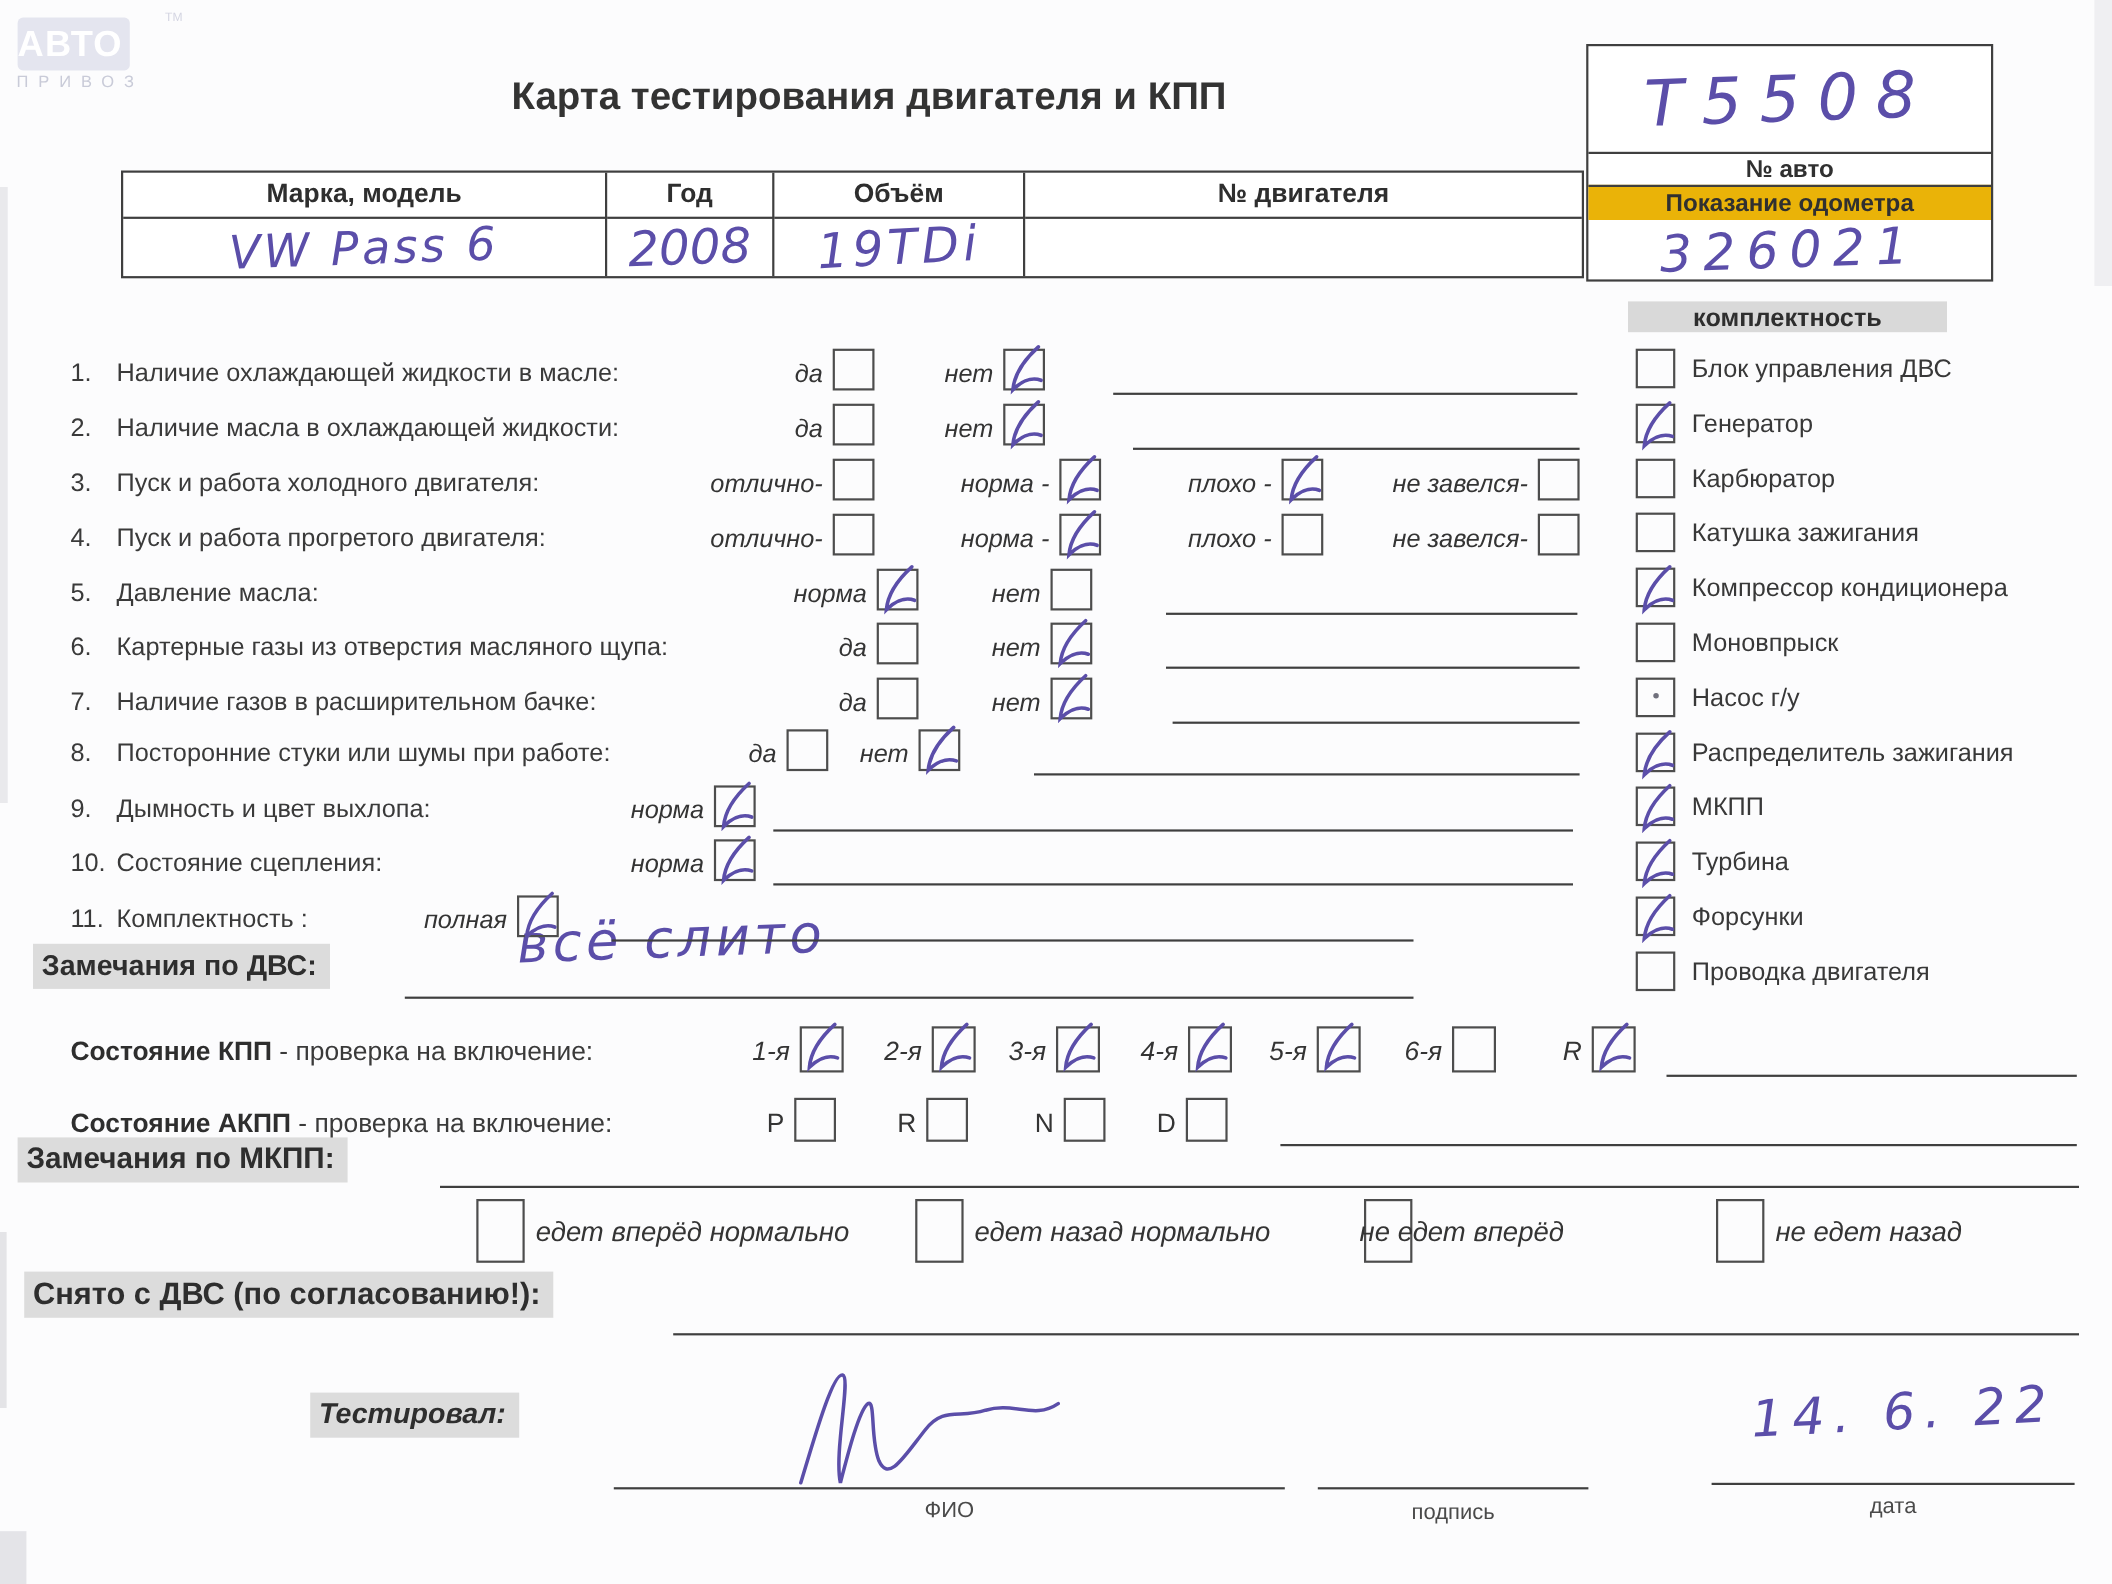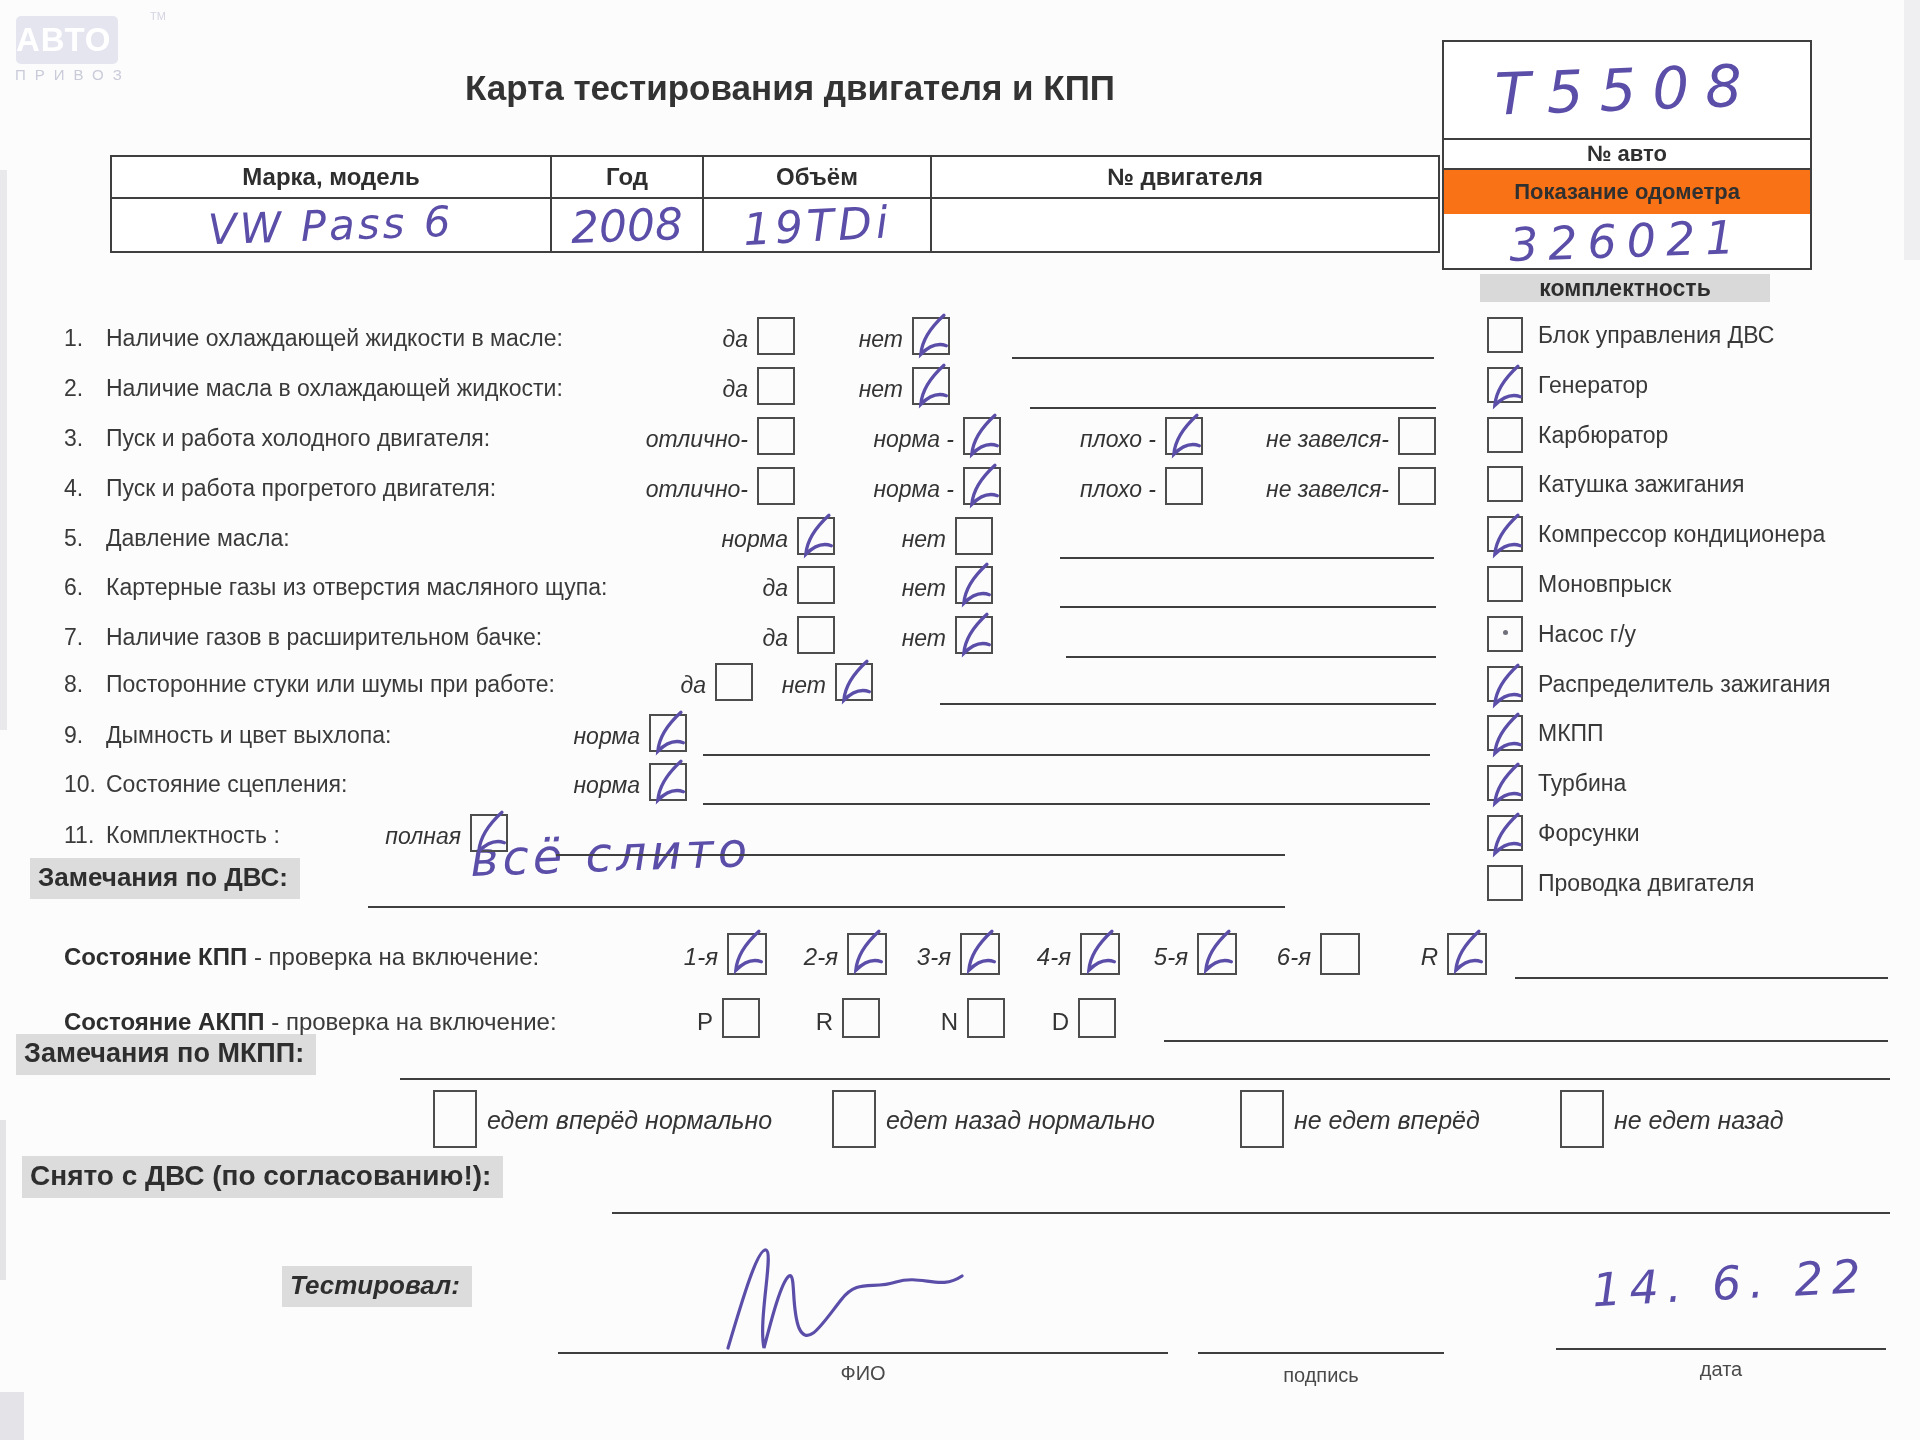--- a/index.html
+++ b/index.html
@@ -22,21 +22,21 @@
   .logo-tm { position:absolute; left:150px; top:10px; font-size:11px; color:#d4d5e2; }
   .logo-sub { position:absolute; left:15px; top:66px; font-size:15px; letter-spacing:9px; color:#c9cbd8; }
   
   .title { position:absolute; left:240px; top:68px; width:1100px; text-align:center;
     font-size:35px; font-weight:bold; color:#333; }
   
   .vbox { position:absolute; left:1442px; top:40px; width:370px; border:2px solid #3f3f3f; background:#fff; }
   .vbox-val1 { height:96px; display:flex; align-items:center; justify-content:center; }
   .vbox-lbl { height:30px; border-top:2px solid #3f3f3f; display:flex; align-items:center; justify-content:center;
     font-weight:bold; font-size:22px; color:#303030; }
-  .vbox-shaded { height:46px; background:#f97316; }
+  .vbox-shaded { height:32px; background:#eab308; }
   .vbox-val2 { height:54px; display:flex; align-items:center; justify-content:center; }
   
   .vtable { position:absolute; left:110px; top:155px; width:1330px; border:2px solid #3f3f3f;
     display:grid; grid-template-columns:440px 152px 228px 506px; background:#fff; }
   .vth { height:42px; border-right:2px solid #3f3f3f; border-bottom:2px solid #3f3f3f;
     display:flex; align-items:center; justify-content:center; font-weight:bold; font-size:24px; color:#2e2e2e; }
   .vth:nth-child(4) { border-right:none; }
   .vtd { height:52px; border-right:2px solid #3f3f3f; display:flex; align-items:center; justify-content:center; }
   .vtd:nth-child(8) { border-right:none; }
   
@@ -422,16 +422,16 @@
       <div class="gcb" style="left: 967px; width: 38px; height: 40px;"></div>
       <span class="goptlabel pndlabel" style="right: 851px;">D</span>
       <div class="gcb" style="left: 1078px; width: 38px; height: 40px;"></div>
       <div class="wline" style="left: 1164px; top: 42px; width: 724px;"></div>
     </div>
     <div class="akpp-box" style="left: 433px;"></div>
     <span class="akpp-opt" style="left: 487px;">едет вперёд нормально</span>
     <div class="akpp-box" style="left: 832px;"></div>
     <span class="akpp-opt" style="left: 886px;">едет назад нормально</span>
     <div class="akpp-box" style="left: 1240px;"></div>
-    <span class="akpp-opt" style="left: 1294px; text-align: right;">не едет вперёд</span>
+    <span class="akpp-opt" style="left: 1236px; text-align: right;">не едет вперёд</span>
     <div class="akpp-box" style="left: 1560px;"></div>
     <span class="akpp-opt" style="left: 1614px;">не едет назад</span>
   </div>
 
 </body></html>

